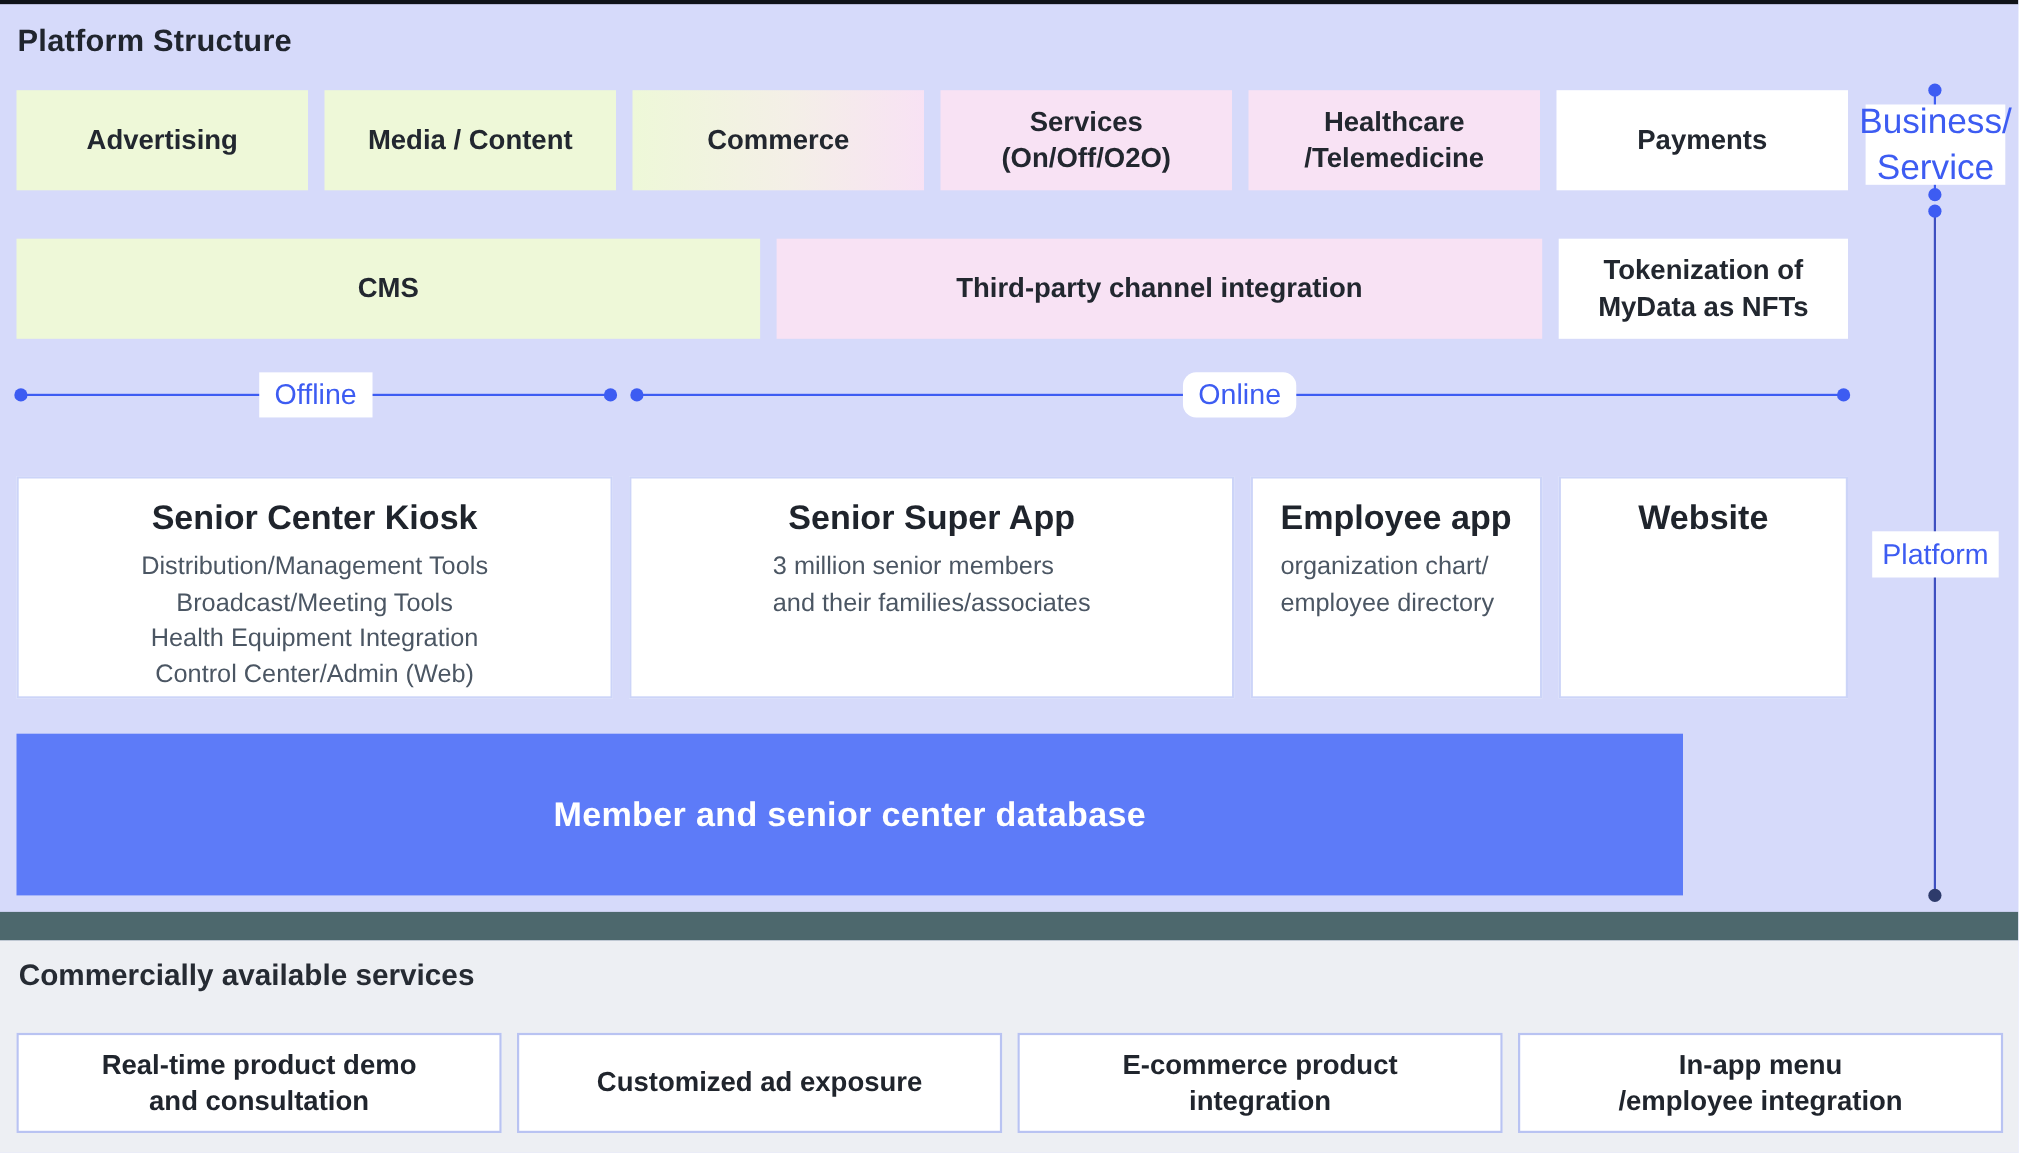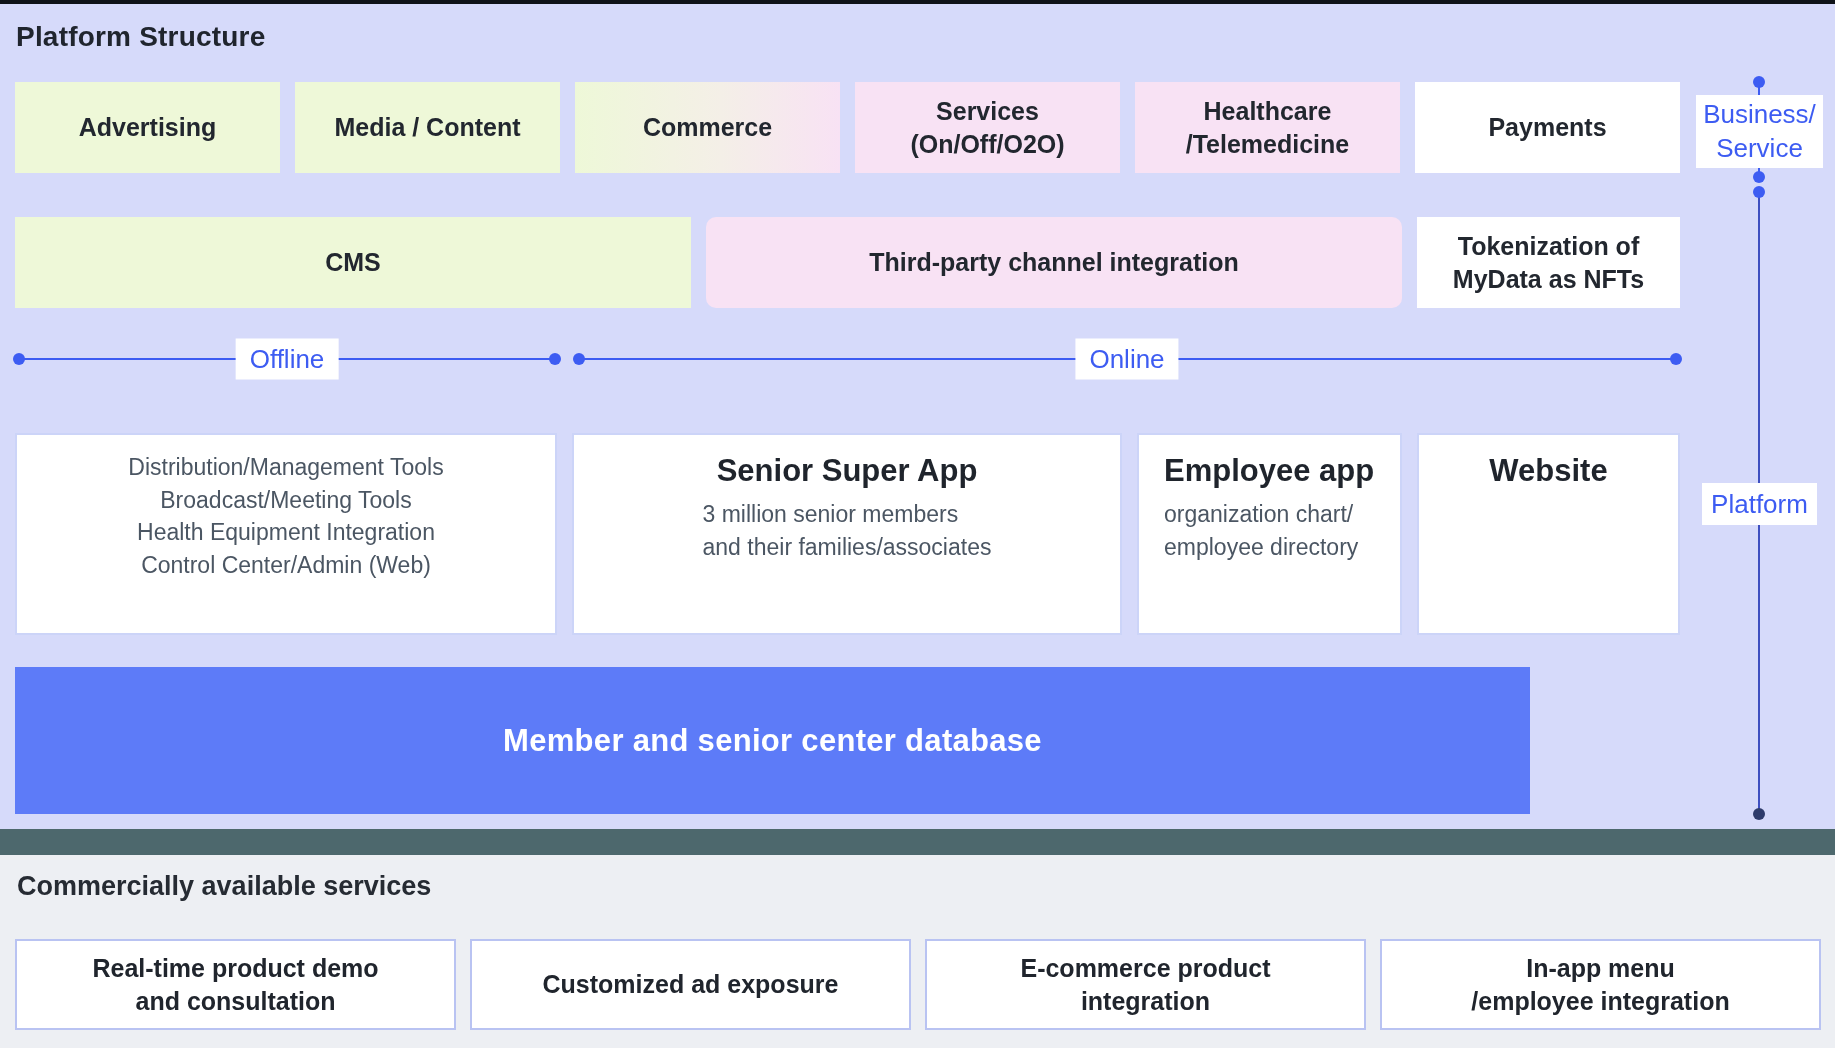--- a/index.html
+++ b/index.html
@@ -28,48 +28,48 @@
   .row2{top:183px;height:91px;margin-top:30px;}
   .row3{top:429px;height:202px;}
 
   .cell{flex:1;display:flex;align-items:center;justify-content:center;}
   .cell span{font-size:25px;font-weight:700;color:var(--ink);text-align:center;line-height:1.3;white-space:pre-line;}
   .bg-green{background:var(--green);}
   .bg-pink{background:var(--pink);}
   .bg-white{background:#ffffff;}
   .bg-grad{background:linear-gradient(90deg,var(--green) 0%,#f4efe7 55%,var(--pink) 100%);}
   .w-cms{flex:0 0 676px;}
-  .w-tp{flex:1;border-radius:10px;}
+  .w-tp{flex:1;}
   .w-tok{flex:0 0 263px;}
 
   
   .axis{position:absolute;left:15px;top:354px;width:1665px;height:2px;}
   .seg{position:absolute;top:0;height:2px;background:var(--accent);}
   .seg::before,.seg::after{content:"";position:absolute;top:-5px;width:12px;height:12px;border-radius:50%;background:var(--accent);}
   .seg::before{left:-2px;}
   .seg::after{right:-2px;}
   .seg-offline{left:0;width:544px;}
   .seg-online{left:560px;width:1105px;}
   .axis-label{position:absolute;top:1px;transform:translate(-50%,-50%);background:#fff;color:var(--accent);font-size:26px;padding:5px 14px;white-space:nowrap;z-index:2;}
   .lbl-offline{left:272px;}
-  .lbl-online{left:1112px;}
+  .lbl-online{left:1112px;border-radius:12px;}
 
   
   .app-box{background:#fff;border:2px solid #ccd4f8;box-sizing:border-box;padding-top:16px;text-align:center;}
   .w-kiosk{flex:0 0 542px;}
   .w-super{flex:1;}
   .w-emp{flex:0 0 265px;}
   .w-web{flex:0 0 263px;}
   .app-title{font-size:31px;font-weight:700;color:#1f242c;margin:2px 0 9px;}
   .app-sub{font-size:23px;color:var(--sub-ink);line-height:1.42;white-space:pre-line;}
   .w-super .app-sub{display:inline-block;text-align:left;}
   .w-emp{text-align:left;padding-left:25px;}
 
   
-  .bs-label{position:absolute;left:1696px;top:91px;width:127px;height:73px;background:#fff;z-index:2;display:flex;align-items:center;justify-content:center;color:var(--accent);font-size:26px;line-height:1.3;text-align:center;white-space:pre-line;}
+  .bs-label{position:absolute;left:1696px;top:91px;width:127px;height:73px;background:#fff;z-index:2;display:flex;align-items:center;justify-content:center;color:var(--accent);font-size:32px;line-height:1.3;text-align:center;white-space:pre-line;}
   .platform-label{position:absolute;left:1702px;top:479px;width:115px;height:42px;background:#fff;z-index:2;display:flex;align-items:center;justify-content:center;color:var(--accent);font-size:26px;}
   .vline{position:absolute;left:1758px;width:2px;z-index:1;}
   .vline-a{top:78px;height:95px;background:var(--accent);}
   .vline-b{top:188px;height:622px;background:#3e4fc0;}
   .dot{position:absolute;left:1753px;width:12px;height:12px;border-radius:50%;background:var(--accent);z-index:3;}
   .dot-1{top:72px;}
   .dot-2{top:167px;}
   .dot-3{top:182px;}
   .dot-4{top:804px;background:#2e3b6b;}
 
@@ -138,20 +138,21 @@
 
     <div class="axis">
       <div class="seg seg-offline"></div>
       <div class="seg seg-online"></div>
       <div class="axis-label lbl-offline">Offline</div>
       <div class="axis-label lbl-online">Online</div>
     </div>
 
     <div class="row row3">
       <div class="app-box w-kiosk">
+        <div class="app-title">Senior Center Kiosk</div>
         <div class="app-sub">Distribution/Management Tools
 Broadcast/Meeting Tools
 Health Equipment Integration
 Control Center/Admin (Web)</div>
       </div>
       <div class="app-box w-super">
         <div class="app-title">Senior Super App</div>
         <div class="app-sub">3 million senior members
 and their families/associates</div>
       </div>

